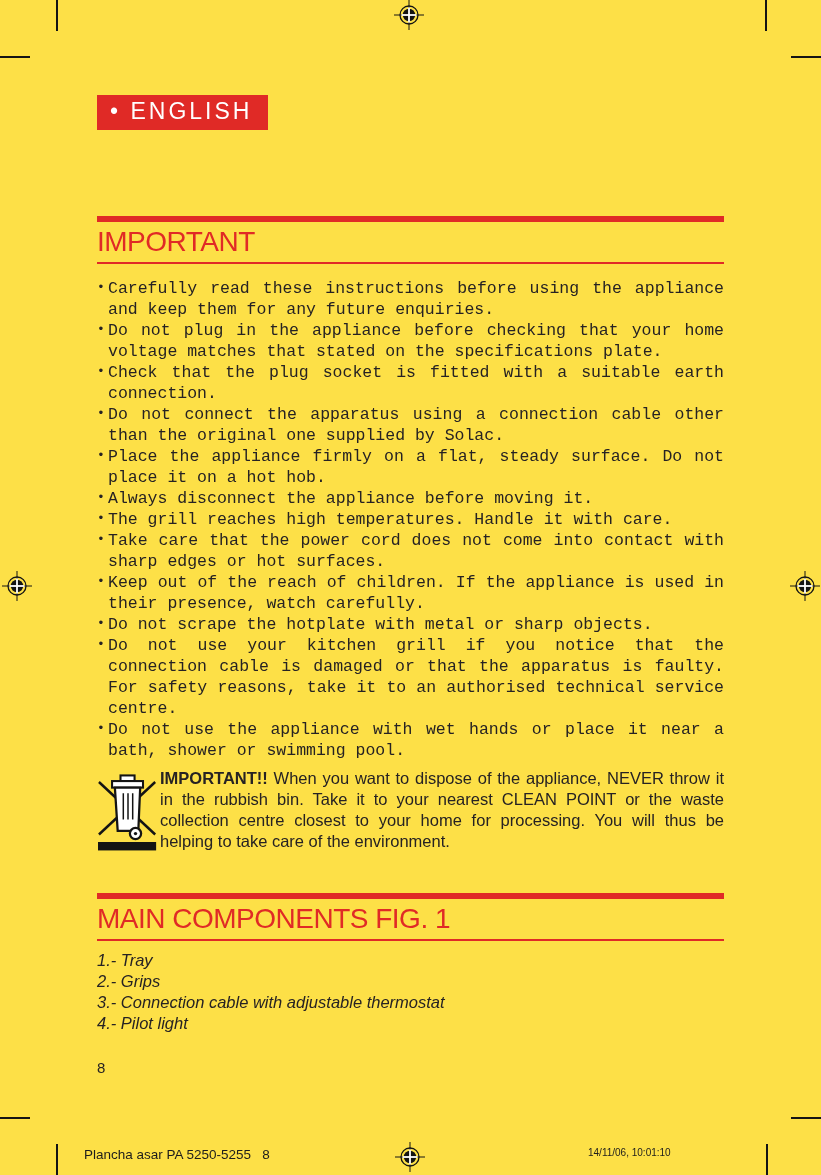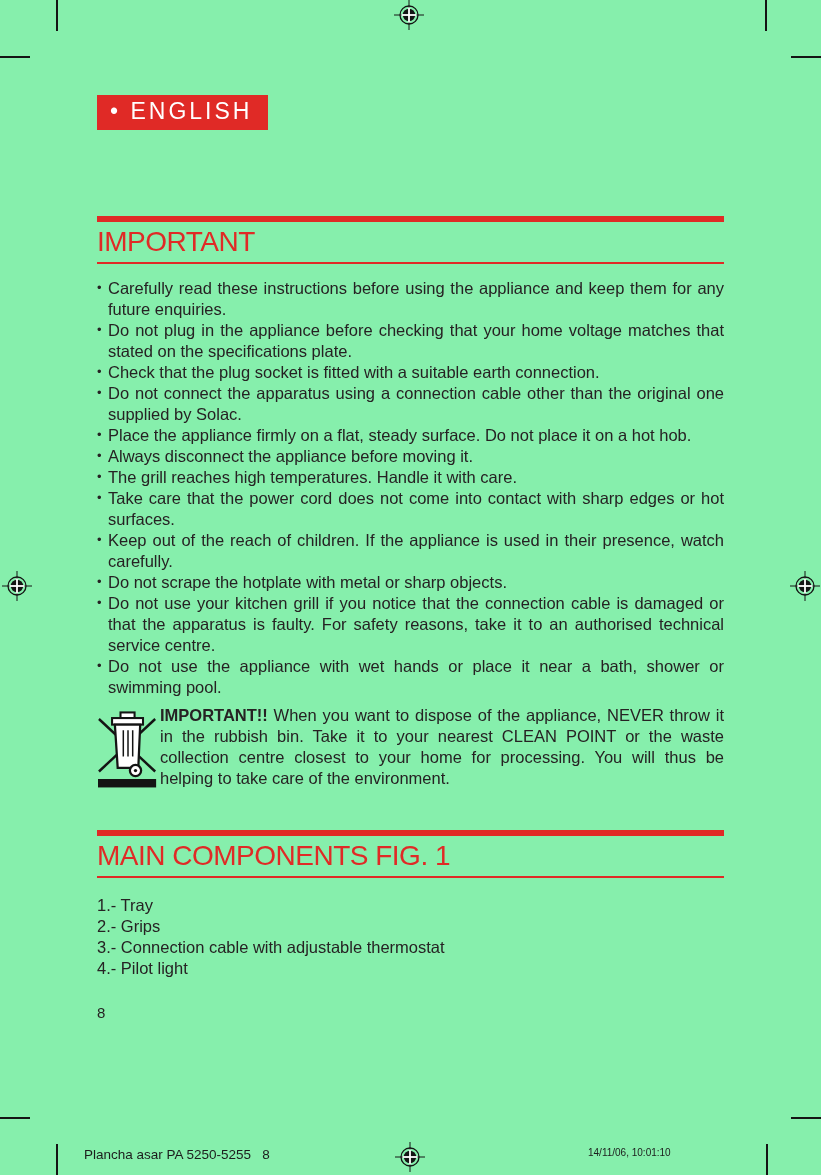--- a/index.html
+++ b/index.html
@@ -3,21 +3,21 @@
 <meta charset="utf-8">
 <style>
   :root{
     --accent:#e02a26;
     --ink:#262223;
   }
   html,body{margin:0;padding:0;background:#ffffff;}
   .page{
     position:relative;
     width:821px;height:1175px;
-    background:#86efac;
+    background:#fde047;
     font-family:"Liberation Sans","DejaVu Sans",sans-serif;
     color:var(--ink);
     overflow:hidden;
   }
   
   .crop{position:absolute;background:#141414;}
   .crop.v{width:2px;height:31px;}
   .crop.h{width:30px;height:2px;}
   .crop.tl-v{left:56px;top:0;}
   .crop.tr-v{left:765px;top:0;}
@@ -56,20 +56,21 @@
     margin:5px 0 4px 0;
     line-height:1.1;
   }
   ul.safety{
     list-style:none;
     margin:14px 0 0 0;
     padding:0;
     font-size:16.5px;
     line-height:21px;
     text-align:justify;
+    font-family:Liberation Mono, monospace;
   }
   ul.safety li{
     position:relative;
     padding-left:11px;
   }
   ul.safety li::before{
     content:"\2022";
     position:absolute;
     left:0;top:-1px;
     font-size:13px;
@@ -85,24 +86,25 @@
   .weee p{
     margin:0 0 0 63px;
     font-size:16.5px;
     line-height:21px;
     text-align:justify;
   }
   .weee .lead{font-weight:bold;}
   .sec-components .rule-thick{margin-top:39px;}
   ul.components{
     list-style:none;
-    margin:17px 0 0 0;
+    margin:9px 0 0 0;
     padding:0;
     font-size:16.5px;
     line-height:21px;
+    font-style:italic;
   }
   .page-number{
     margin-top:25px;
     font-size:15px;
   }
   
   .footer-left{
     position:absolute;left:84px;top:1147px;
     font-size:13.5px;white-space:pre;color:#1c1c1c;
   }

